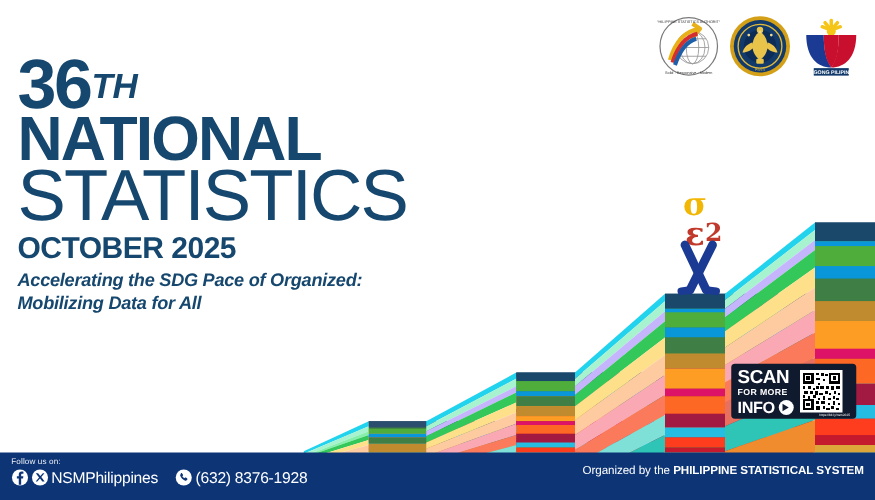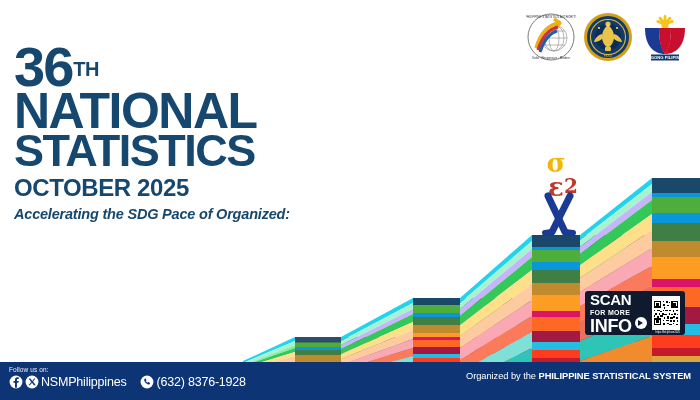--- a/index.html
+++ b/index.html
@@ -7,44 +7,44 @@
     width:700px;height:400px;overflow:hidden;
     font-family:"Liberation Sans", sans-serif;
     background:#ffffff;
     position:relative;
   }
   .stage{position:absolute;inset:0;width:700px;height:400px;background:#fff;overflow:hidden;}
 
   
   .headline{position:absolute;left:14px;top:14px;width:420px;color:#16476e;}
   .line-36{font-size:56px;font-weight:800;line-height:.86;letter-spacing:-2px;display:flex;align-items:center;margin-top:29px;}
-  .sup-th{font-size:20px;font-weight:800;line-height:1;margin-top:4px;margin-left:1px;letter-spacing:-.5px;}
+  .sup-th{font-size:28px;font-weight:800;line-height:1;margin-top:4px;margin-left:1px;letter-spacing:-.5px;font-style:italic;}
   .line-national{font-size:50px;font-weight:800;line-height:.9;letter-spacing:-1.5px;margin-top:-2px;}
-  .line-statistics{font-size:45px;font-weight:700;line-height:.9;letter-spacing:-1.5px;margin-top:-3px;}
+  .line-statistics{font-size:58px;font-weight:400;line-height:.9;letter-spacing:-1.5px;margin-top:-3px;}
   .line-month{font-size:50px;font-weight:800;line-height:.9;letter-spacing:-1.5px;margin-top:-3px;}
   .line-october{font-size:24px;font-weight:800;line-height:1;letter-spacing:-.4px;margin-top:4px;}
   .theme{font-size:14.5px;font-weight:800;font-style:italic;line-height:1.22;margin-top:6px;letter-spacing:-.2px;}
 
   
   .logos{position:absolute;right:10px;top:12px;display:flex;gap:7px;align-items:center;}
   .logo{width:50px;height:50px;position:relative;}
 
   
   .stairs{position:absolute;left:0;top:0;width:700px;height:400px;}
 
   
   .scanbox{
     position:absolute;left:585px;top:291px;width:100px;height:44px;
     background:#101a2e;border-radius:3px;display:flex;align-items:center;
     padding:0 5px;box-sizing:border-box;
   }
   .scan-text{color:#fff;line-height:1;flex:0 0 auto;}
   .scan-1{font-size:15px;font-weight:800;letter-spacing:-.3px;}
   .scan-2{font-size:7px;font-weight:700;letter-spacing:.3px;margin-top:2px;}
-  .scan-3{font-size:18px;font-weight:800;letter-spacing:-.3px;margin-top:1px;display:flex;align-items:flex-start;gap:3px;}
+  .scan-3{font-size:13px;font-weight:800;letter-spacing:-.3px;margin-top:1px;display:flex;align-items:flex-end;gap:3px;}
   .arrow-circ{width:12px;height:12px;border-radius:50%;background:#fff;position:relative;display:inline-block;}
   .arrow-circ:after{content:"";position:absolute;left:3px;top:3.3px;width:0;height:0;
     border-left:5px solid #101a2e;border-top:3px solid transparent;border-bottom:3px solid transparent;}
   .qr{width:34px;height:34px;margin-left:5px;background:#fff;padding:1px;box-sizing:border-box;}
   .qr-url{position:absolute;right:5px;bottom:1px;font-size:2.6px;color:#fff;letter-spacing:0;}
 
   
   .footer{
     position:absolute;left:0;bottom:0;width:700px;height:38px;background:#0d3576;
     color:#ffffff;
@@ -220,20 +220,21 @@
   <div class="headline">
     <div class="line-36">
       <span>36</span>
       <span class="sup-th">TH</span>
     </div>
     <div class="line-national">NATIONAL</div>
     <div class="line-statistics">STATISTICS</div>
     <div class="line-october">OCTOBER 2025</div>
     <div class="theme">
       <div>Accelerating the SDG Pace of Organized:</div>
+      <div>Mobilizing Data for All</div>
     </div>
   </div>
 
   <div class="logos">
 
     <div class="logo">
       <svg viewBox="0 0 50 50" width="50" height="50">
         <circle cx="25" cy="25" r="23" fill="none" stroke="#7a7a7a" stroke-width="1"></circle>
         <g stroke="#9a9a9a" stroke-width=".7" fill="none">
           <ellipse cx="28" cy="26" rx="13" ry="13"></ellipse>

